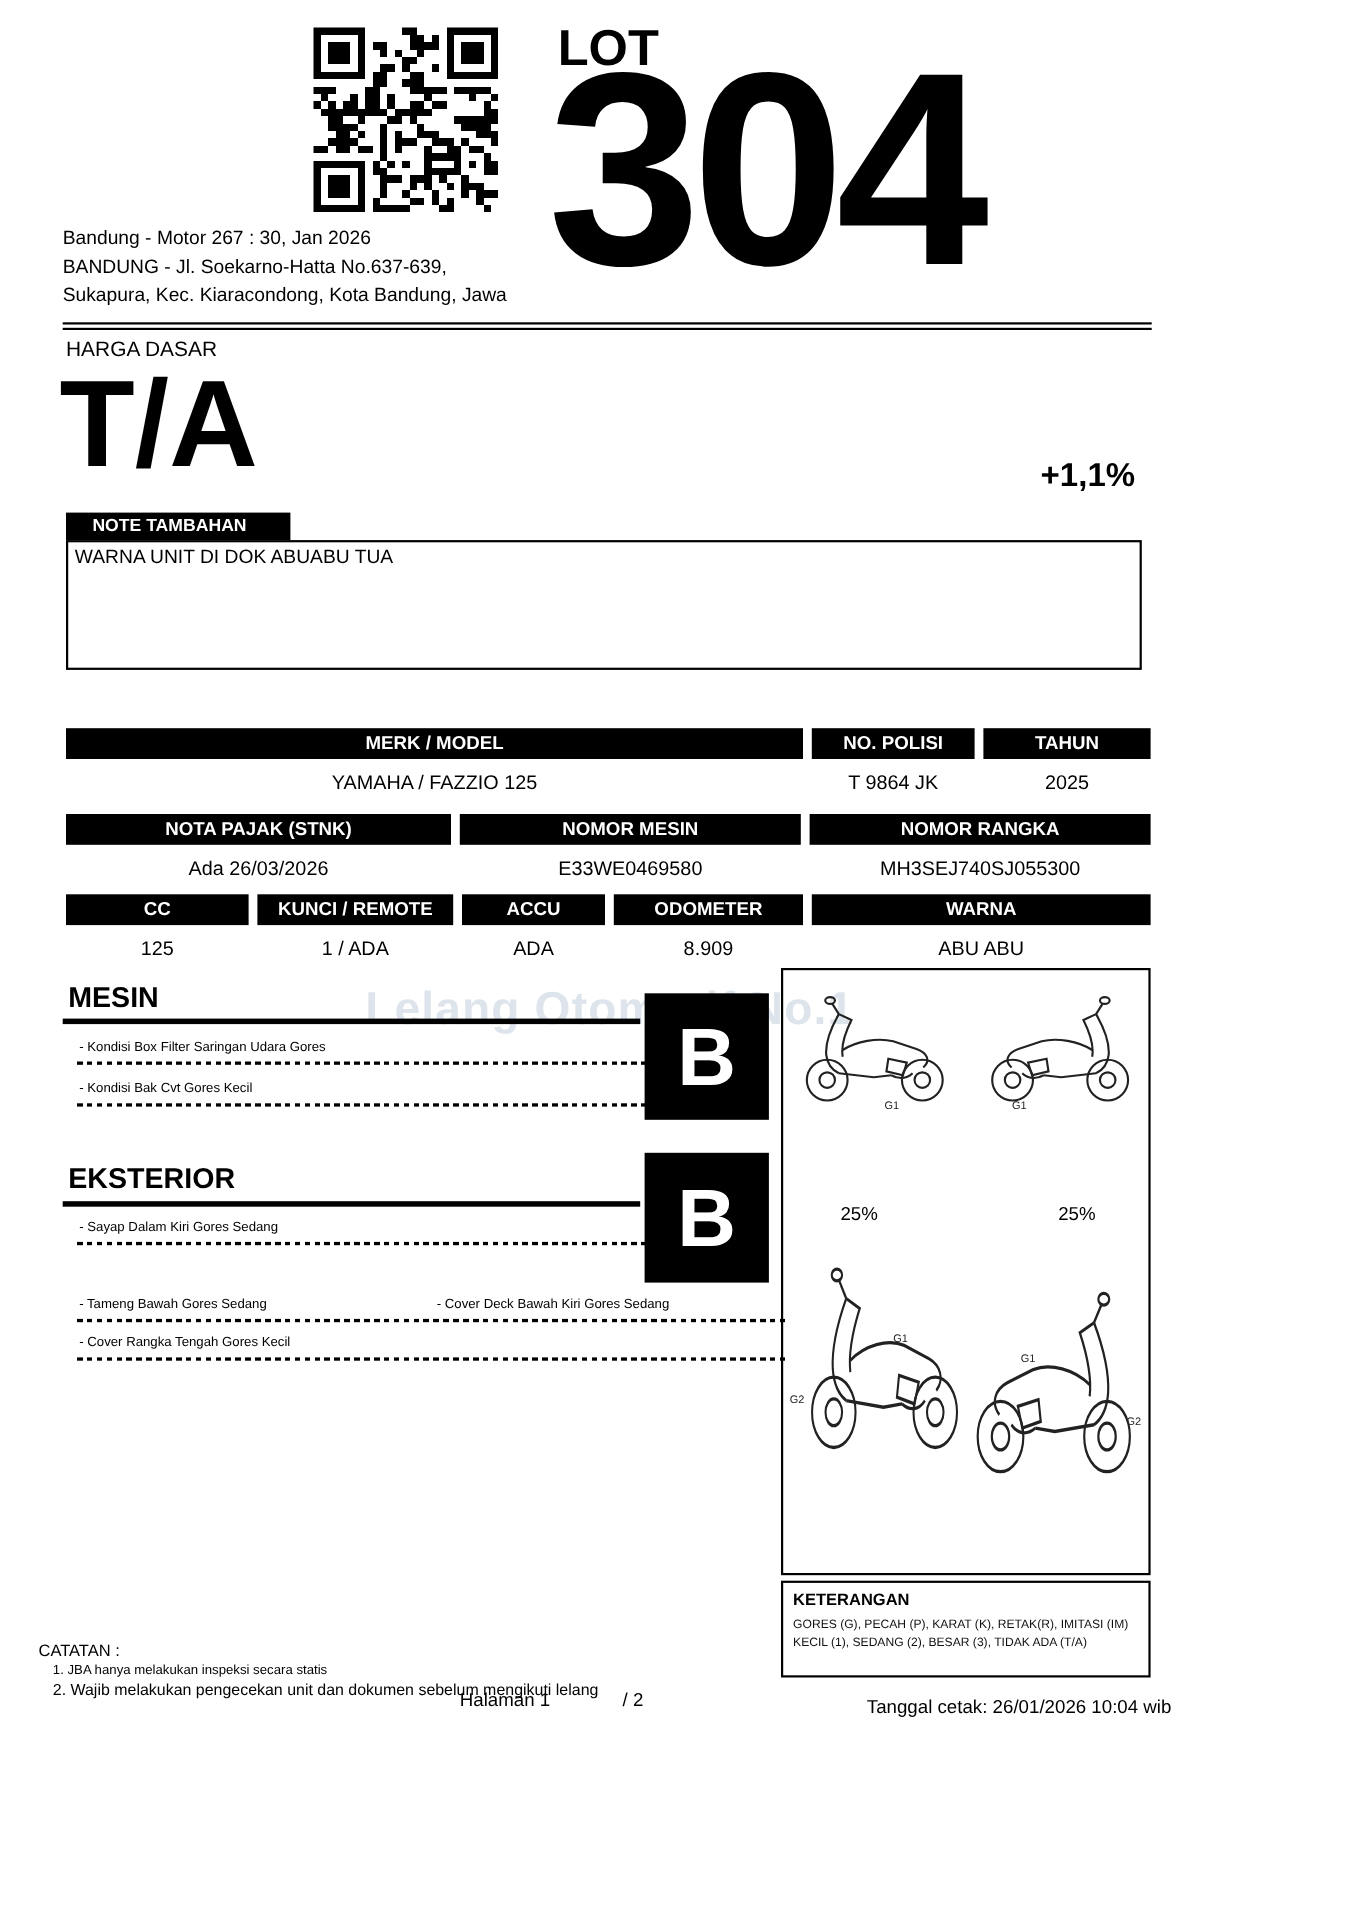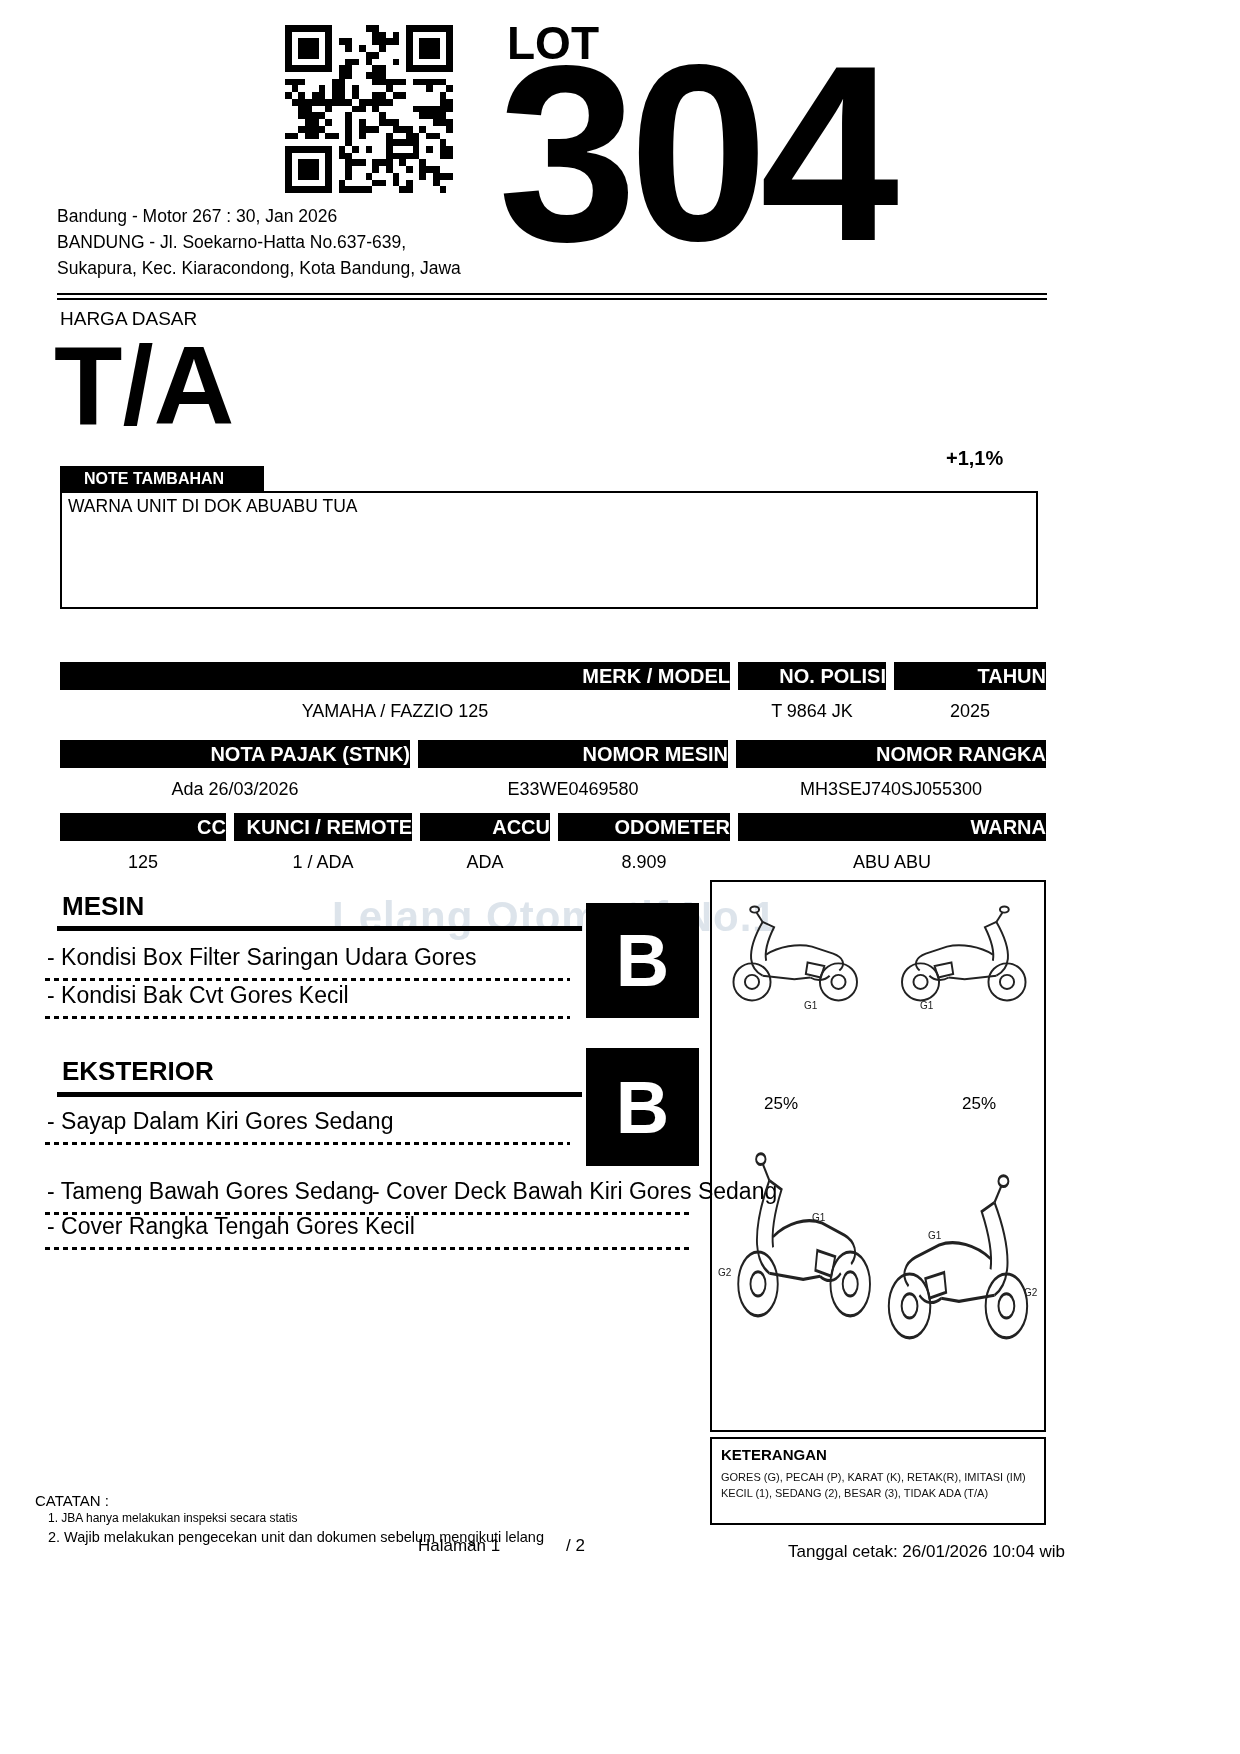--- a/index.html
+++ b/index.html
@@ -17,39 +17,39 @@
   .qr{position:absolute;left:285px;top:25px;width:168px;height:168px;}
   .lot-label{position:absolute;left:507px;top:16px;font-size:46px;font-weight:700;z-index:1;}
   .lot-number{position:absolute;left:498px;top:48px;font-size:250px;font-weight:700;line-height:0.85;
     letter-spacing:-8px;z-index:1;}
   .addr{position:absolute;left:57px;top:203px;font-size:17.5px;line-height:26px;z-index:1;}
   .rule-double{position:absolute;left:57px;top:293px;width:990px;height:7px;box-sizing:border-box;
     border-top:2.5px solid #000;border-bottom:2.5px solid #000;z-index:1;}
   
   .harga-label{position:absolute;left:60px;top:308px;font-size:19px;z-index:1;}
   .harga-value{position:absolute;left:54px;top:330px;font-size:112px;font-weight:700;line-height:1;z-index:1;}
-  .increment{position:absolute;left:946px;top:416px;font-size:20px;font-weight:700;z-index:1;margin-top:31px;}
+  .increment{position:absolute;left:946px;top:416px;font-size:30px;font-weight:700;z-index:1;}
   
   .note-bar{position:absolute;left:60px;top:466px;width:180px;height:25px;background:#000;color:#fff;
     font-size:16px;font-weight:700;line-height:25px;padding-left:24px;z-index:1;}
   .note-box{position:absolute;left:60px;top:491px;width:978px;height:118px;border:2px solid #000;
     box-sizing:border-box;z-index:1;}
   .note-box .content{font-size:17.5px;padding:3px 6px;}
   
   .band{position:absolute;left:60px;width:986px;display:flex;gap:8px;z-index:1;}
-  .band .hcell{background:#000;color:#fff;font-weight:700;font-size:20px;text-align:right;
+  .band .hcell{background:#000;color:#fff;font-weight:700;font-size:17px;text-align:center;
     height:28px;line-height:28px;flex:0 0 auto;}
   .band .vcell{font-size:18px;text-align:center;height:34px;line-height:34px;flex:0 0 auto;}
   .w670{width:670px}.w148{width:148px}.w152{width:152px}
   .w350{width:350px}.w310{width:310px}
   .w166{width:166px}.w178{width:178px}.w130{width:130px}.w172{width:172px}.w308{width:308px}
   
   .sec-title{position:absolute;left:62px;font-size:26px;font-weight:700;z-index:1;}
   .sec-rule{position:absolute;left:57px;height:5px;background:#000;z-index:1;}
-  .item-row{position:absolute;left:45px;font-size:23px;z-index:1;}
+  .item-row{position:absolute;left:70px;font-size:12px;z-index:1;}
   .item-row .txt{display:block;padding:2px 2px 7px 2px;white-space:nowrap;}
   .item-row .txt-r{position:absolute;left:325px;top:0;padding:2px 2px 7px 2px;white-space:nowrap;}
   .dline{height:3px;background:repeating-linear-gradient(90deg,#000 0 5px,transparent 5px 9px);}
   .grade-box{position:absolute;left:586px;width:113px;background:#000;color:#fff;display:flex;
     align-items:center;justify-content:center;font-size:74px;font-weight:700;z-index:1;}
   
   .diagram{position:absolute;left:710px;top:880px;width:336px;height:552px;border:2px solid #000;
     box-sizing:border-box;z-index:1;background:rgba(255,255,255,0.0);}
   .scooter{position:absolute;}
   .pct{position:absolute;font-size:17px;z-index:2;}

